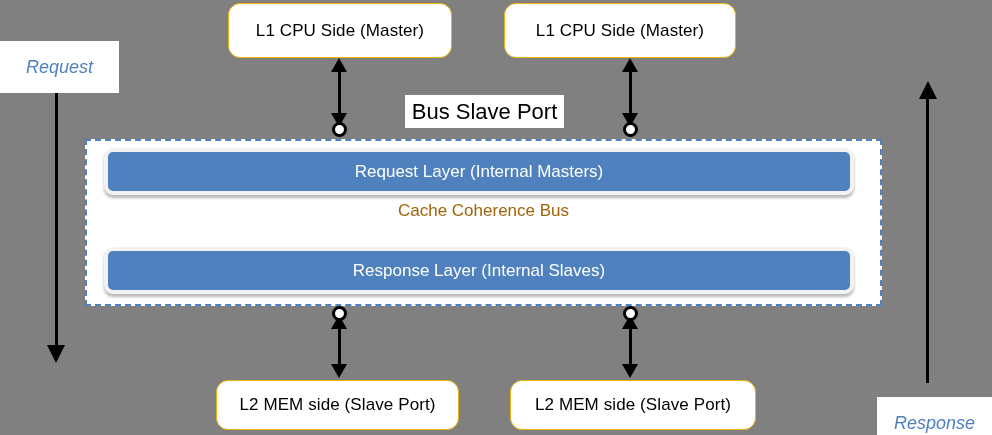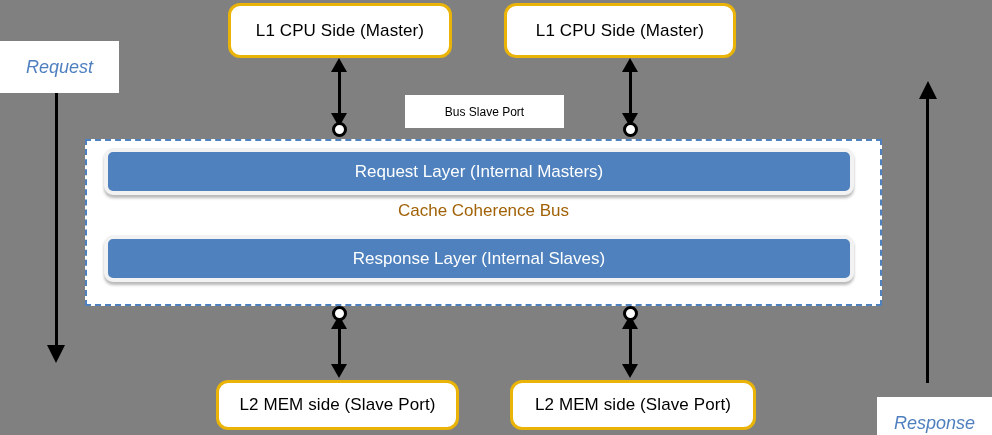--- a/index.html
+++ b/index.html
@@ -13,21 +13,21 @@
     height: 435px;
     background: #808080;
     overflow: hidden;
     font-family: "Liberation Sans", sans-serif;
   }
 
   
   .node-box {
     position: absolute;
     background: #ffffff;
-    border: 3px solid #eab308;
+    border: 1px solid #eab308;
     border-radius: 12px;
     display: flex;
     align-items: center;
     justify-content: center;
     box-sizing: border-box;
     color: #000000;
     font-size: 17px;
     letter-spacing: 0.1px;
     white-space: nowrap;
     z-index: 6;
@@ -39,21 +39,21 @@
     background: #ffffff;
     display: flex;
     align-items: center;
     justify-content: center;
     box-sizing: border-box;
     white-space: nowrap;
     z-index: 7;
   }
   .caption-box.black {
     color: #000000;
-    font-size: 12px;
+    font-size: 22px;
   }
   .caption-box.bluelabel {
     color: #4E7FBF;
     font-style: italic;
     font-size: 18px;
   }
 
   
   #bus-container {
     position: absolute;
@@ -163,21 +163,21 @@
   <div class="arrowhead arrow-up" style="left:622px; top:58px;"></div>
   <div class="vline" style="left:628.5px; top:70px; height:48px;"></div>
   <div class="arrowhead arrow-down" style="left:622px; top:113px;"></div>
   <div class="port-dot" style="left:622.5px; top:122px;"></div>
 
   <div id="bus-container">
     <div class="layer-bar" style="left:17px; top:7px; width:750px; height:47px;">Request Layer (Internal Masters)</div>
 
     <div class="bus-title">Cache Coherence Bus</div>
 
-    <div class="layer-bar" style="left:17px; top:94px; width:750px; height:47px;">Response Layer (Internal Slaves)</div>
+    <div class="layer-bar" style="left:17px; top:106px; width:750px; height:47px;">Response Layer (Internal Slaves)</div>
   </div>
 
   <div class="port-dot" style="left:331.5px; top:306px;"></div>
   <div class="arrowhead arrow-up" style="left:331px; top:315px;"></div>
   <div class="vline" style="left:337.5px; top:325px; height:43px;"></div>
   <div class="arrowhead arrow-down" style="left:331px; top:364px;"></div>
 
   <div class="port-dot" style="left:622.5px; top:306px;"></div>
   <div class="arrowhead arrow-up" style="left:622px; top:315px;"></div>
   <div class="vline" style="left:628.5px; top:325px; height:43px;"></div>

